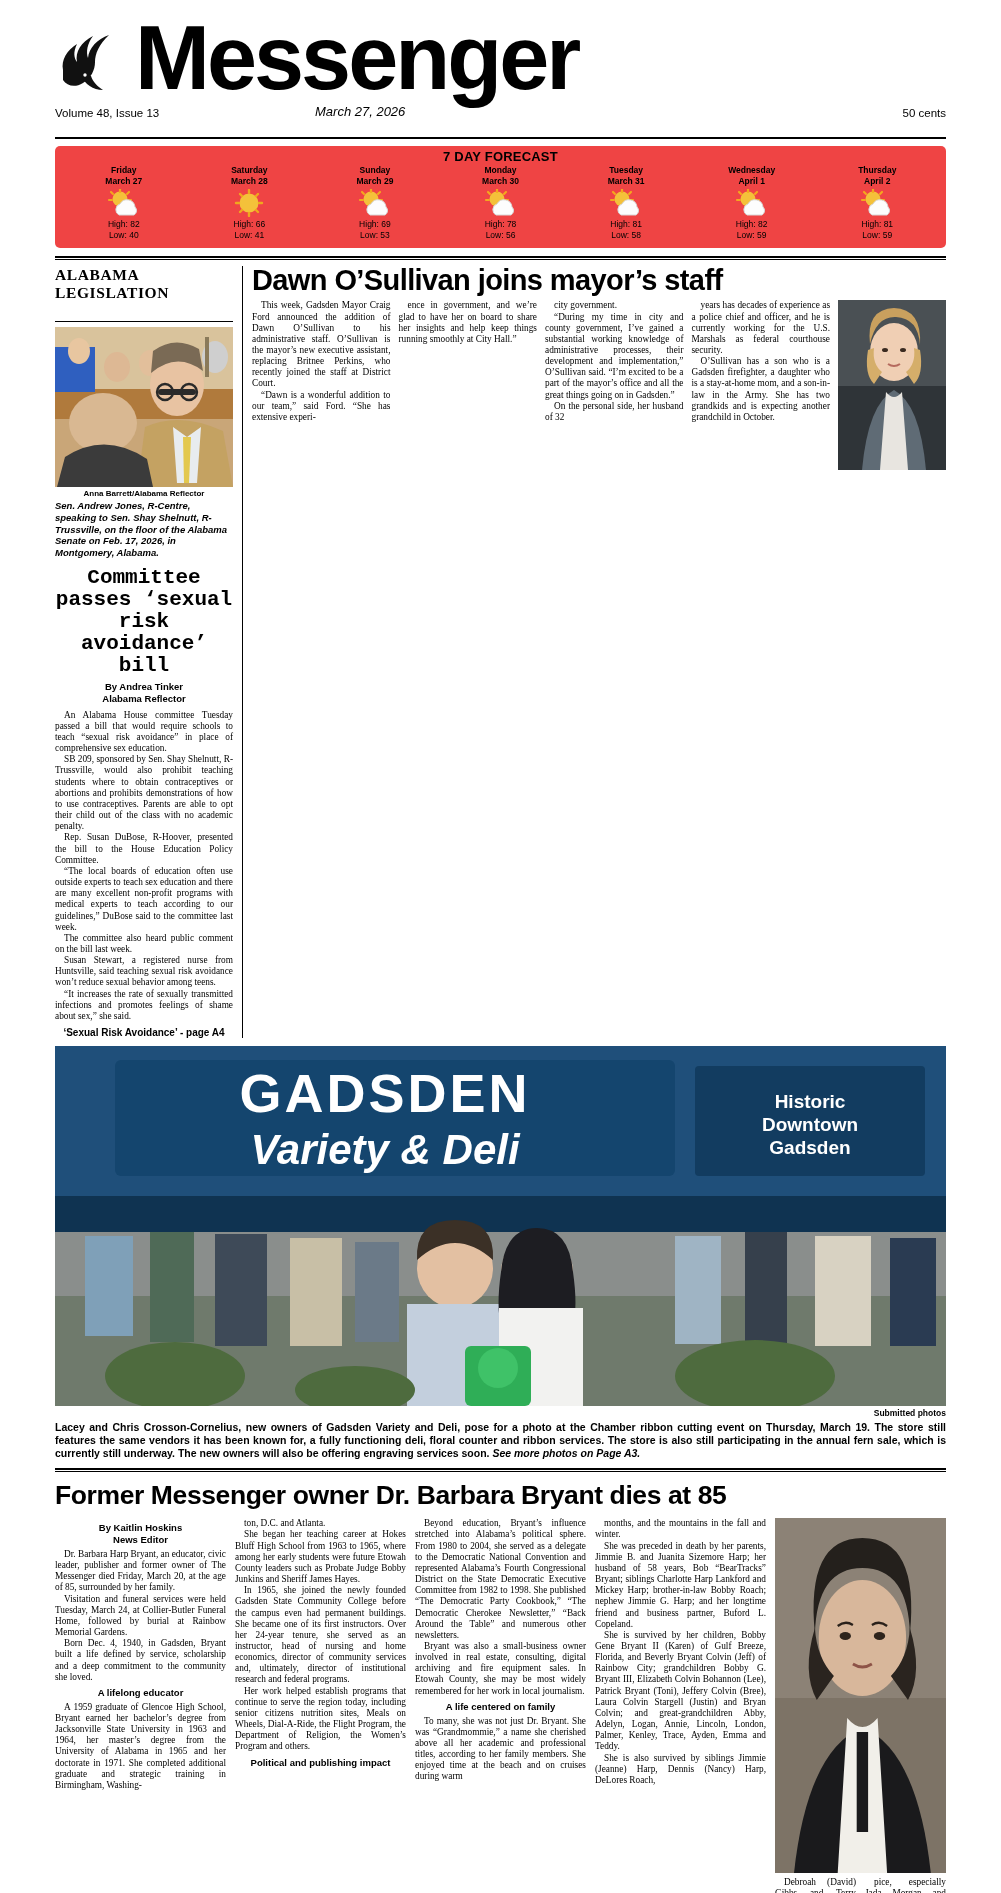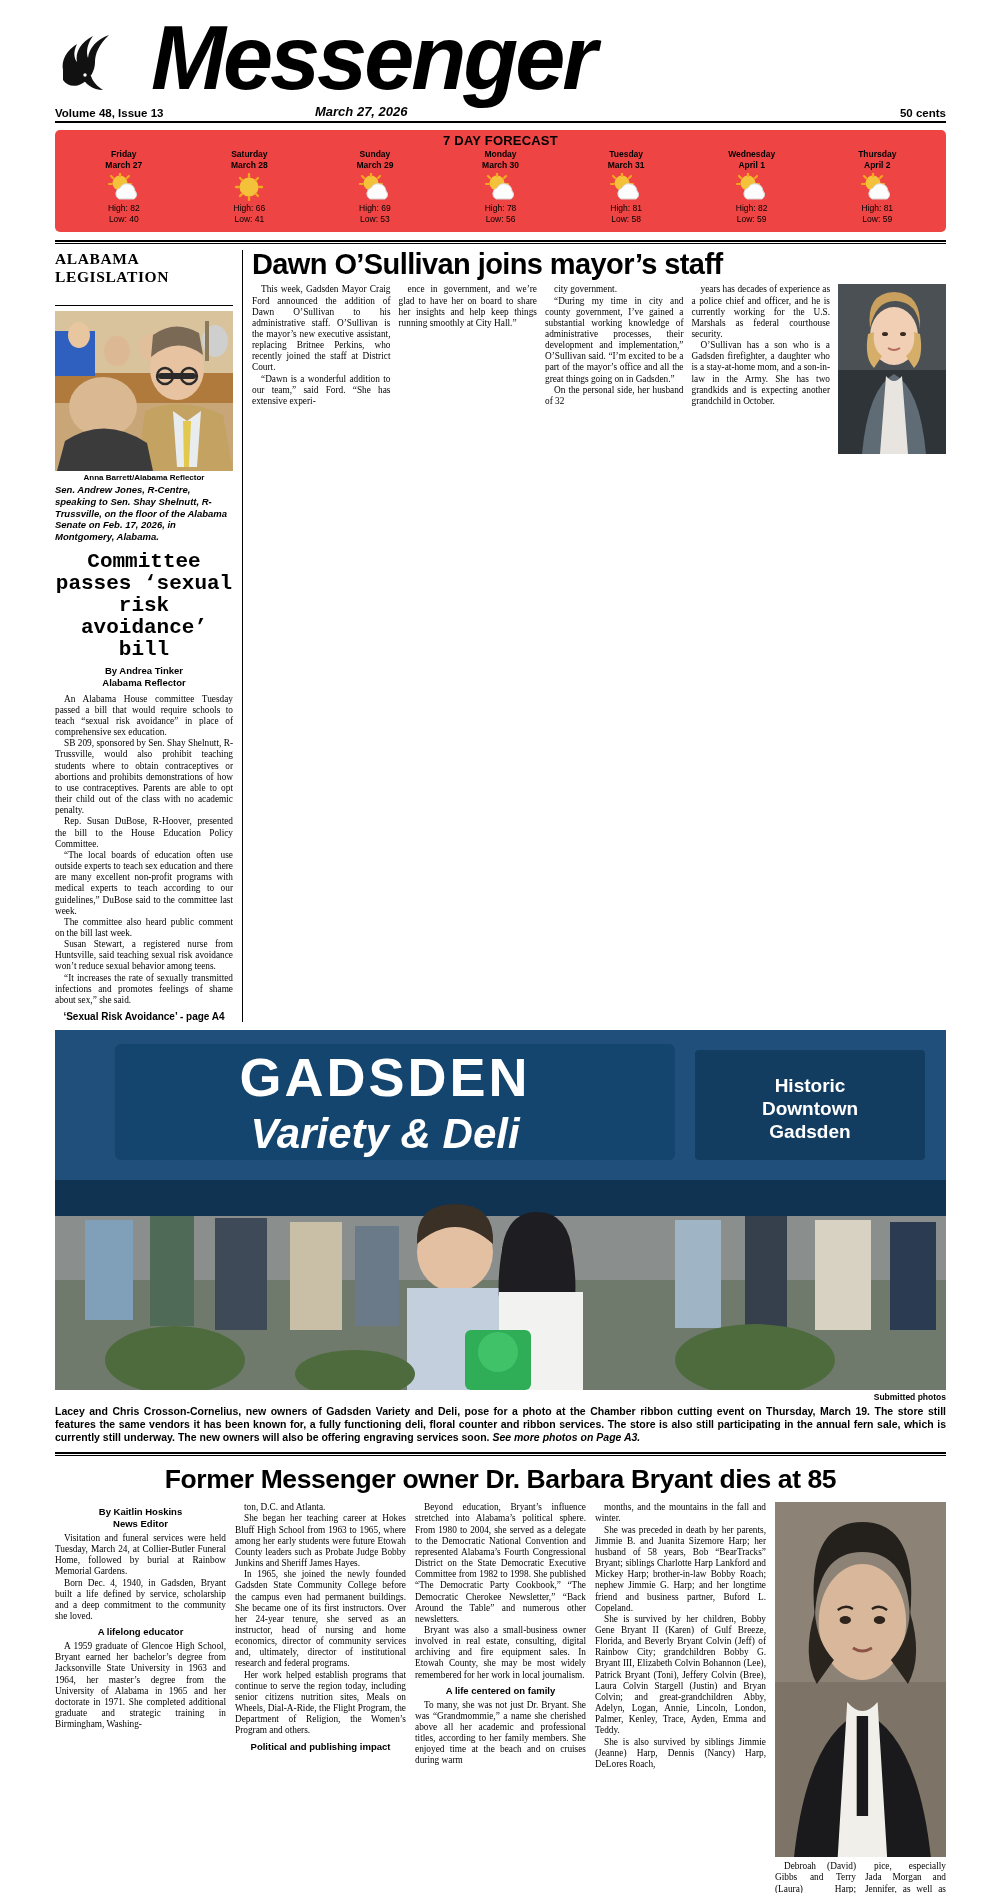--- a/index.html
+++ b/index.html
@@ -11,30 +11,30 @@
     color:#000;
     overflow:hidden;
   }
   .page { width:1001px; height:1893px; position:relative; padding:0 55px; }
 
   
   .masthead { position:relative; height:100px; display:flex; align-items:flex-end; }
   .dove { width:78px; height:64px; margin-bottom:6px; flex:none; }
   .mast-title {
     font-family:"Liberation Sans", sans-serif;
-    font-weight:bold; font-style:italic;
+    font-weight:bold; 
     font-size:90px; line-height:0.92;
-    letter-spacing:-3px; margin-left:18px;
+    letter-spacing:-3px; margin-left:2px;
   }
   .dateline {
     display:flex; align-items:flex-end;
     border-bottom:2px solid #000;
-    padding-bottom:2px; margin-top:4px;
+    padding-bottom:18px; margin-top:4px;
     font-family:"Liberation Sans", sans-serif;
-    font-size:11.5px; font-weight:bold;
+    font-size:11.5px; font-weight:normal;
   }
   .dl-left { flex:0 0 260px; }
   .dl-mid  { flex:1; text-align:left; font-style:italic; font-size:13px; }
   .dl-right{ flex:0 0 180px; text-align:right; }
 
   
   .forecast {
     margin-top:7px; background:#ef4444; border-radius:5px;
     padding:3px 6px 7px; position:relative;
   }
@@ -93,21 +93,21 @@
     background:linear-gradient(#2c4a63 0%, #3d6285 38%, #6b7f88 55%, #55585c 100%);
   }
   .sub-credit { font-family:"Liberation Sans", sans-serif; font-size:8.5px; font-weight:bold; text-align:right; margin-top:2px; }
   .feat-cut { font-family:"Liberation Sans", sans-serif; font-size:10.5px; font-weight:bold; line-height:1.25; margin-top:3px; text-align:justify; }
   .feat-cut i { font-style:italic; }
 
   
   .obit-wrap { margin-top:10px; }
   .obit-hl {
     font-family:"Liberation Sans", sans-serif; font-weight:bold;
-    font-size:26.5px; text-align:center; line-height:1.05; letter-spacing:-0.4px;
+    font-size:26.5px; line-height:1.05; letter-spacing:-0.4px;
     padding-bottom:4px; margin-bottom:4px;
   }
   .obit-cols { display:flex; gap:9px; }
   .obit-cols > .oc { flex:1; }
   .obit-cols .sub { font-family:"Liberation Sans", sans-serif; font-weight:bold; font-size:9.5px; text-align:center; line-height:1.25; margin:4px 0 3px; }
   .obit-photo { width:100%; height:355px; background:#6a6259; }
   .oc-wide { flex:1.05; }
 </style>
 </head>
 <body>
@@ -422,20 +422,21 @@
 
   <div class="obit-wrap">
     <div class="obit-hl">Former Messenger owner Dr. Barbara Bryant dies at 85</div>
     <div class="obit-cols">
       <div class="oc">
         <div class="sub">
           <div>By Kaitlin Hoskins</div>
           <div>News Editor</div>
         </div>
         <div class="body-t" id="ob1">
+            <p>Dr. Barbara Harp Bryant, an educator, civic leader, publisher and former owner of The Messenger died Friday, March 20, at the age of 85, surrounded by her family.</p>
             <p>Visitation and funeral services were held Tuesday, March 24, at Collier-Butler Funeral Home, followed by burial at Rainbow Memorial Gardens.</p>
             <p>Born Dec. 4, 1940, in Gadsden, Bryant built a life defined by service, scholarship and a deep commitment to the community she loved.</p>
           </div>
         <div class="sub">A lifelong educator</div>
         <div class="body-t" id="ob1b">
             <p>A 1959 graduate of Glencoe High School, Bryant earned her bachelor’s degree from Jacksonville State University in 1963 and 1964, her master’s degree from the University of Alabama in 1965 and her doctorate in 1971. She completed additional graduate and strategic training in Birmingham, Washing-</p>
           </div>
       </div>
       <div class="oc">
         <div class="body-t" id="ob2">

